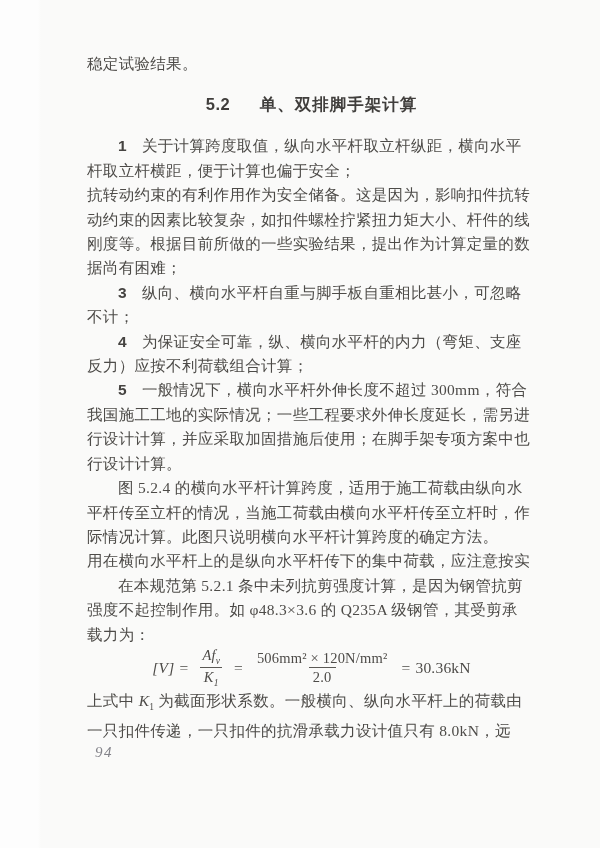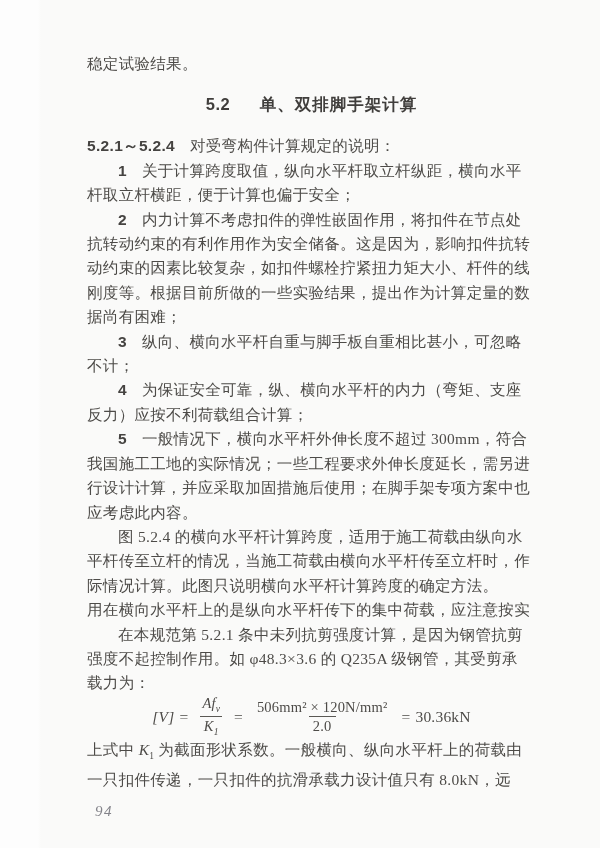--- a/index.html
+++ b/index.html
@@ -54,21 +54,21 @@
     align-items:center;
     line-height:1.15;
     margin:0 5px;
     font-size:14.5px;
     justify-content:center;
   }
   .fnum{padding:0 4px 1px 4px;}
   .fden{border-top:1px solid #5a5854;padding:1px 4px 0 4px;}
   .eq{margin:0 5px;}
   .pagenum{
-    margin-top:10px;
+    margin-top:0;
     padding-left:8px;
     font-style:italic;
     font-size:15px;
     letter-spacing:1.5px;
     color:#83838a;
   }
 </style>
 </head>
 <body>
 
@@ -76,36 +76,34 @@
   <div class="content">
 
     <div class="line">稳定试验结果。</div>
 
     <div class="heading">
       <span class="secnum">5.2</span>
       <span>单、双排脚手架计算</span>
     </div>
 
     <div>
-        <div class="line"><span class="bold numlbl">5.2.1～5.2.4</span><span>对受弯构件计算规定的说明：</span></div>
         <div class="line indent"><span class="bold numlbl">1</span><span>关于计算跨度取值，纵向水平杆取立杆纵距，横向水平</span></div>
         <div class="line"><span>杆取立杆横距，便于计算也偏于安全；</span></div>
-        <div class="line indent"><span class="bold numlbl">2</span><span>内力计算不考虑扣件的弹性嵌固作用，将扣件在节点处</span></div>
         <div class="line"><span>抗转动约束的有利作用作为安全储备。这是因为，影响扣件抗转</span></div>
         <div class="line"><span>动约束的因素比较复杂，如扣件螺栓拧紧扭力矩大小、杆件的线</span></div>
         <div class="line"><span>刚度等。根据目前所做的一些实验结果，提出作为计算定量的数</span></div>
         <div class="line"><span>据尚有困难；</span></div>
         <div class="line indent"><span class="bold numlbl">3</span><span>纵向、横向水平杆自重与脚手板自重相比甚小，可忽略</span></div>
         <div class="line"><span>不计；</span></div>
         <div class="line indent"><span class="bold numlbl">4</span><span>为保证安全可靠，纵、横向水平杆的内力（弯矩、支座</span></div>
         <div class="line"><span>反力）应按不利荷载组合计算；</span></div>
         <div class="line indent"><span class="bold numlbl">5</span><span>一般情况下，横向水平杆外伸长度不超过 300mm，符合</span></div>
         <div class="line"><span>我国施工工地的实际情况；一些工程要求外伸长度延长，需另进</span></div>
         <div class="line"><span>行设计计算，并应采取加固措施后使用；在脚手架专项方案中也</span></div>
-        <div class="line"><span>应考虑此内容。</span></div>
+        <div class="line"><span>行设计计算。</span></div>
         <div class="line indent"><span>图 5.2.4 的横向水平杆计算跨度，适用于施工荷载由纵向水</span></div>
         <div class="line"><span>平杆传至立杆的情况，当施工荷载由横向水平杆传至立杆时，作</span></div>
         <div class="line"><span>际情况计算。此图只说明横向水平杆计算跨度的确定方法。</span></div>
         <div class="line"><span>用在横向水平杆上的是纵向水平杆传下的集中荷载，应注意按实</span></div>
         <div class="line indent"><span>在本规范第 5.2.1 条中未列抗剪强度计算，是因为钢管抗剪</span></div>
         <div class="line"><span>强度不起控制作用。如 φ48.3×3.6 的 Q235A 级钢管，其受剪承</span></div>
         <div class="line"><span>载力为：</span></div>
       </div>
 
     <div class="formula">

